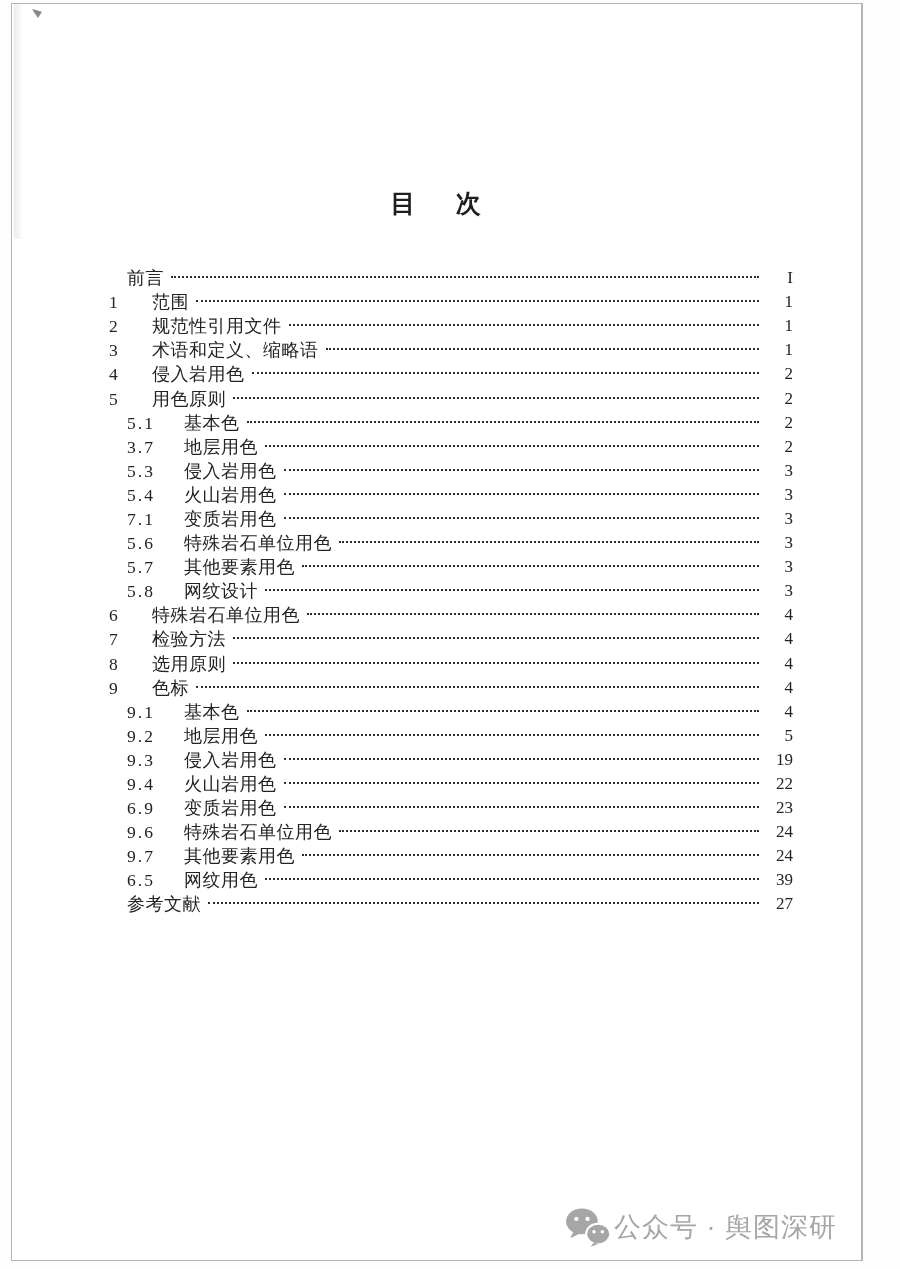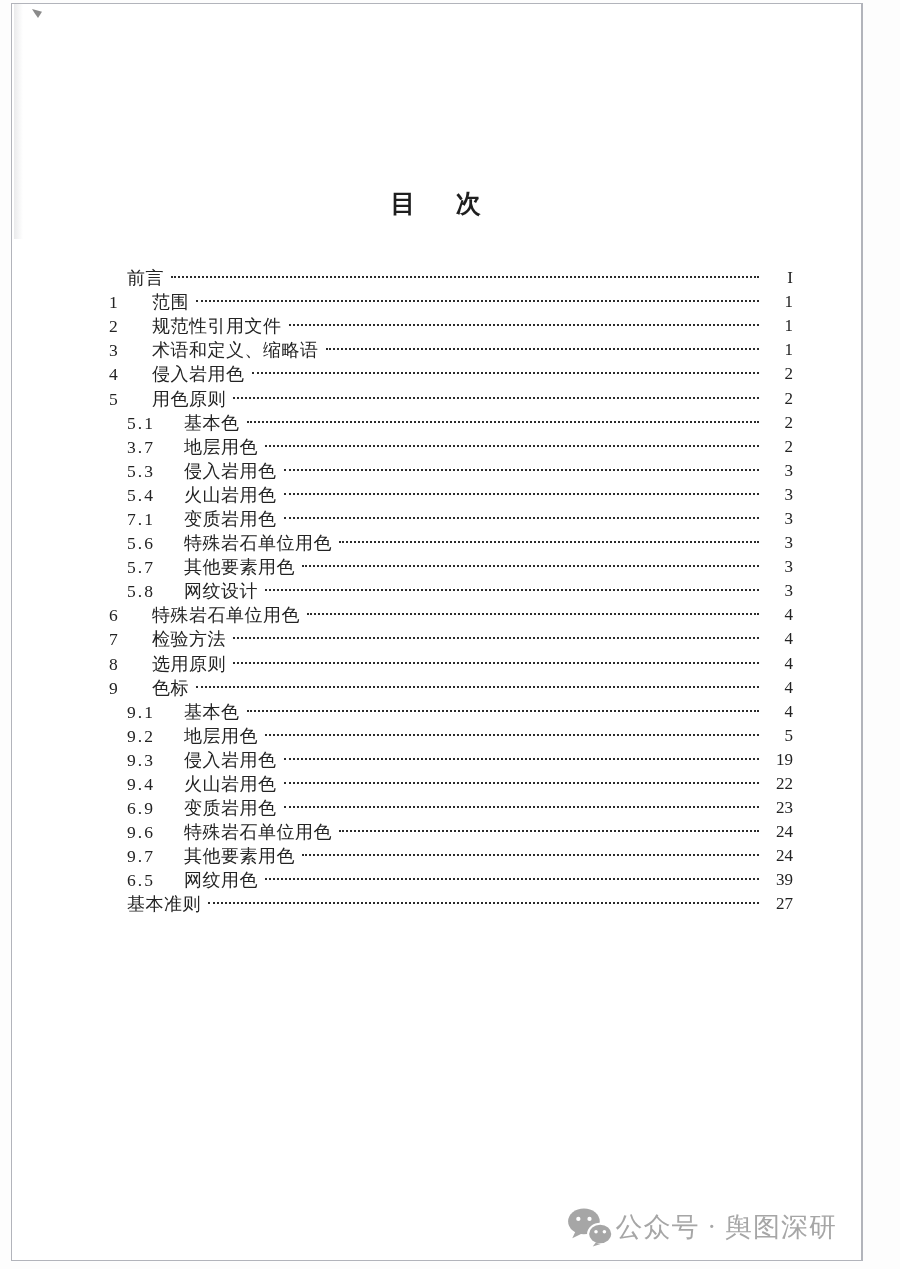--- a/index.html
+++ b/index.html
@@ -60,21 +60,21 @@
   .toc-row .pg{
     flex:none;min-width:26px;text-align:right;
     font-size:17px;
   }
 
   .watermark{
     position:absolute;right:24px;bottom:13px;
     display:flex;align-items:center;gap:3px;
     color:var(--wm);
     font-size:27px;letter-spacing:1px;
-    font-family:Liberation Serif, serif;
+    font-family:Liberation Sans, sans-serif;
     text-align:center;
   }
   .watermark svg{display:block;}
 </style>
 </head>
 <body>
 
 <div class="page">
 
   <div class="scan-shading"></div>
@@ -232,21 +232,21 @@
         <span class="leader"></span>
         <span class="pg">24</span>
       </div>
       <div class="toc-row lvl1">
         <span class="num">6.5</span>
         <span class="ttl">网纹用色</span>
         <span class="leader"></span>
         <span class="pg">39</span>
       </div>
       <div class="toc-row lvl0">
-        <span class="ttl">基本准则</span>
+        <span class="ttl">参考文献</span>
         <span class="leader"></span>
         <span class="pg">27</span>
       </div>
     </div>
 
   <div class="watermark">
     <svg width="47" height="40" viewBox="0 0 50 43">
       <ellipse cx="19" cy="15.5" rx="17" ry="13.8" fill="#a6a6a6"></ellipse>
       <path d="M10 26 L6.5 33.5 L17 28.5 Z" fill="#a6a6a6"></path>
       <circle cx="13" cy="12.8" r="2.3" fill="#ffffff"></circle>

